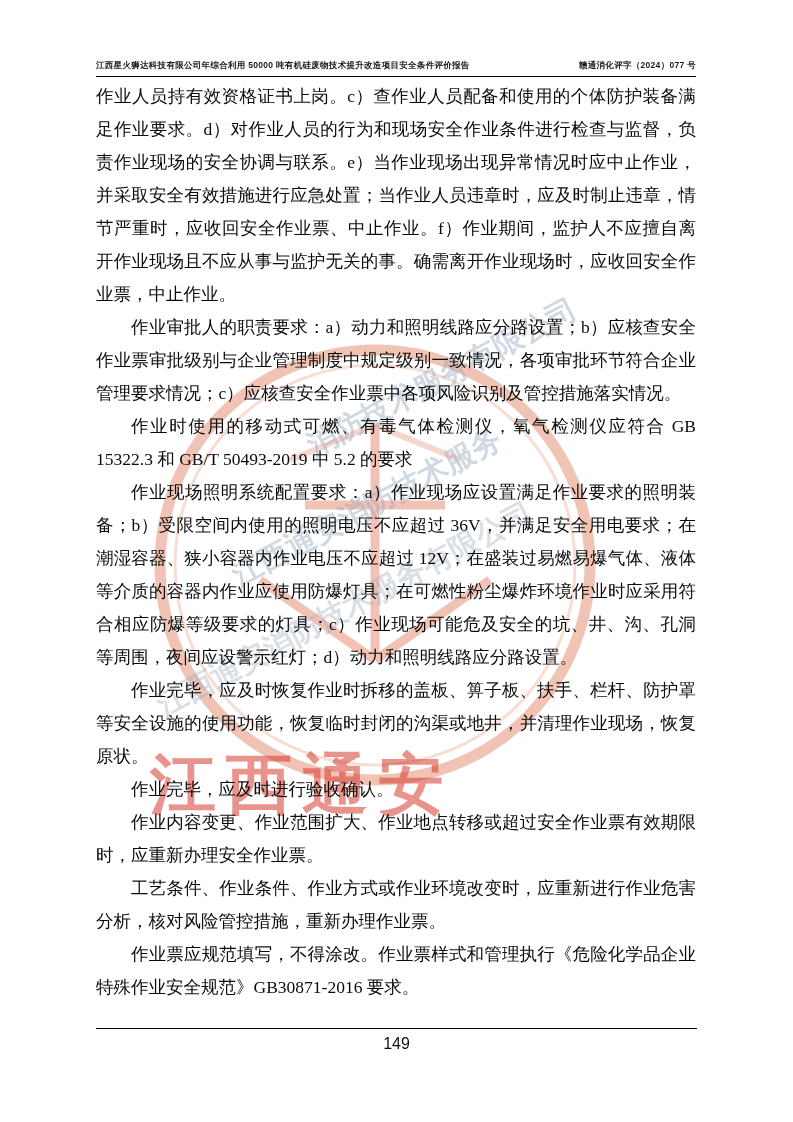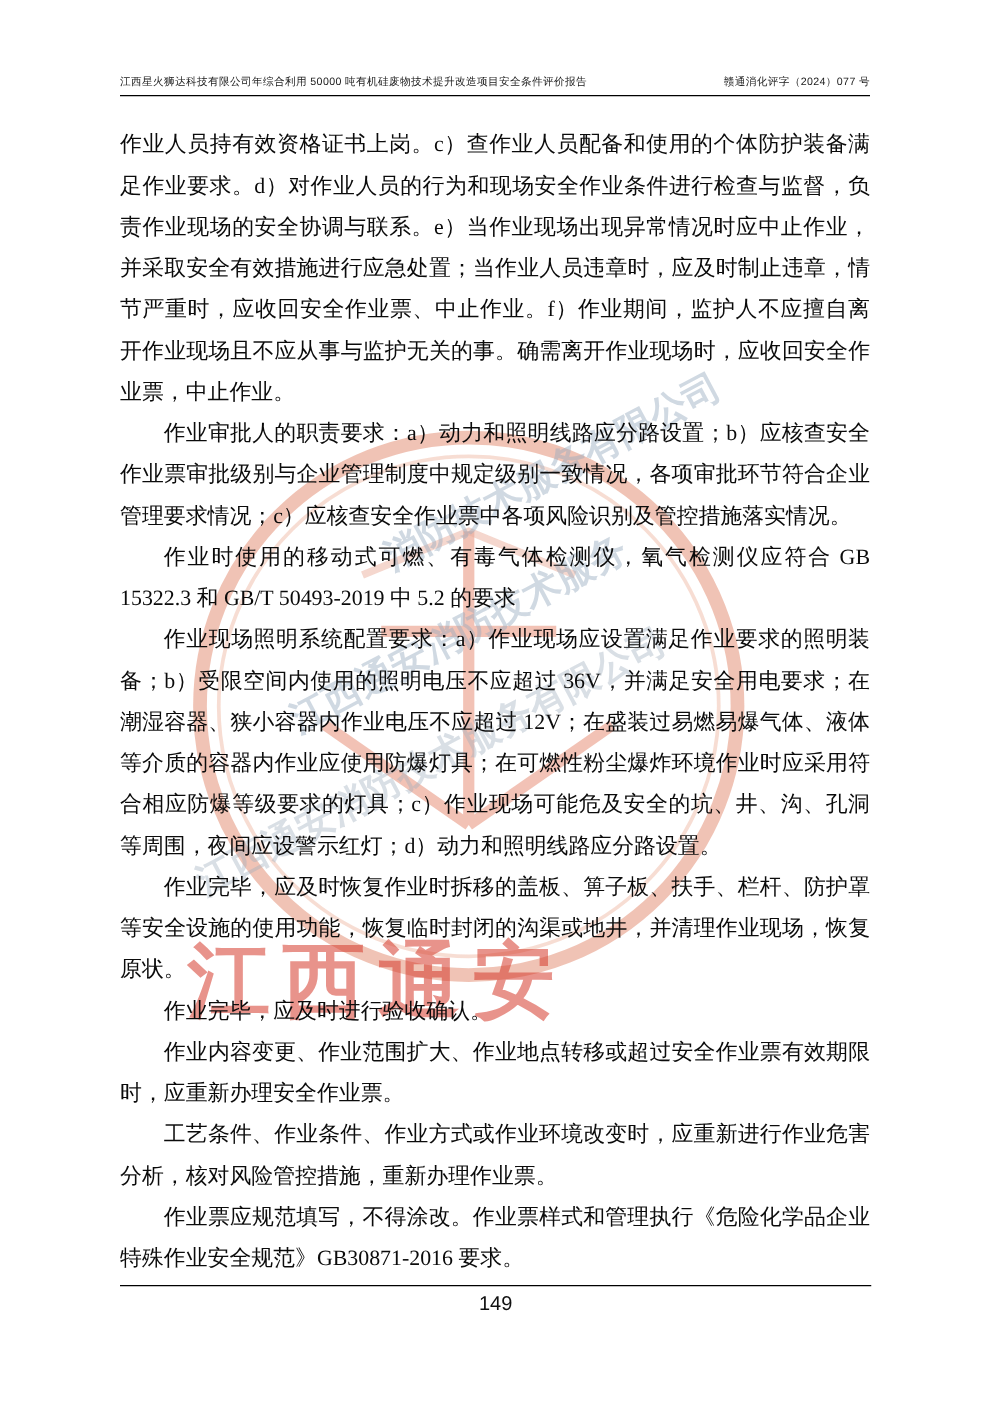--- a/index.html
+++ b/index.html
@@ -26,38 +26,38 @@
     height: 1000px;
   }
   
   .header {
     position: relative;
     display: flex;
     justify-content: space-between;
     align-items: flex-end;
     font-family: "Liberation Sans", "DejaVu Sans", sans-serif;
     font-size: 8.5px;
-    font-weight: normal;
+    font-weight: bold;
     color: #1a1a1a;
     letter-spacing: .3px;
     padding-bottom: 4px;
   }
   .header-left {
     white-space: nowrap;
   }
   .header-right {
     white-space: nowrap;
   }
   .header-rule {
     border-bottom: 1.4px solid #000;
     margin-top: 0px;
   }
   
   .content {
-    margin-top: 22px;
+    margin-top: 3px;
     font-size: 17.5px;
     line-height: 33px;
     color: #0b0b0b;
     text-align: justify;
     text-justify: inter-ideograph;
     position: relative;
     z-index: 3;
   }
   .content p {
     margin: 0;

